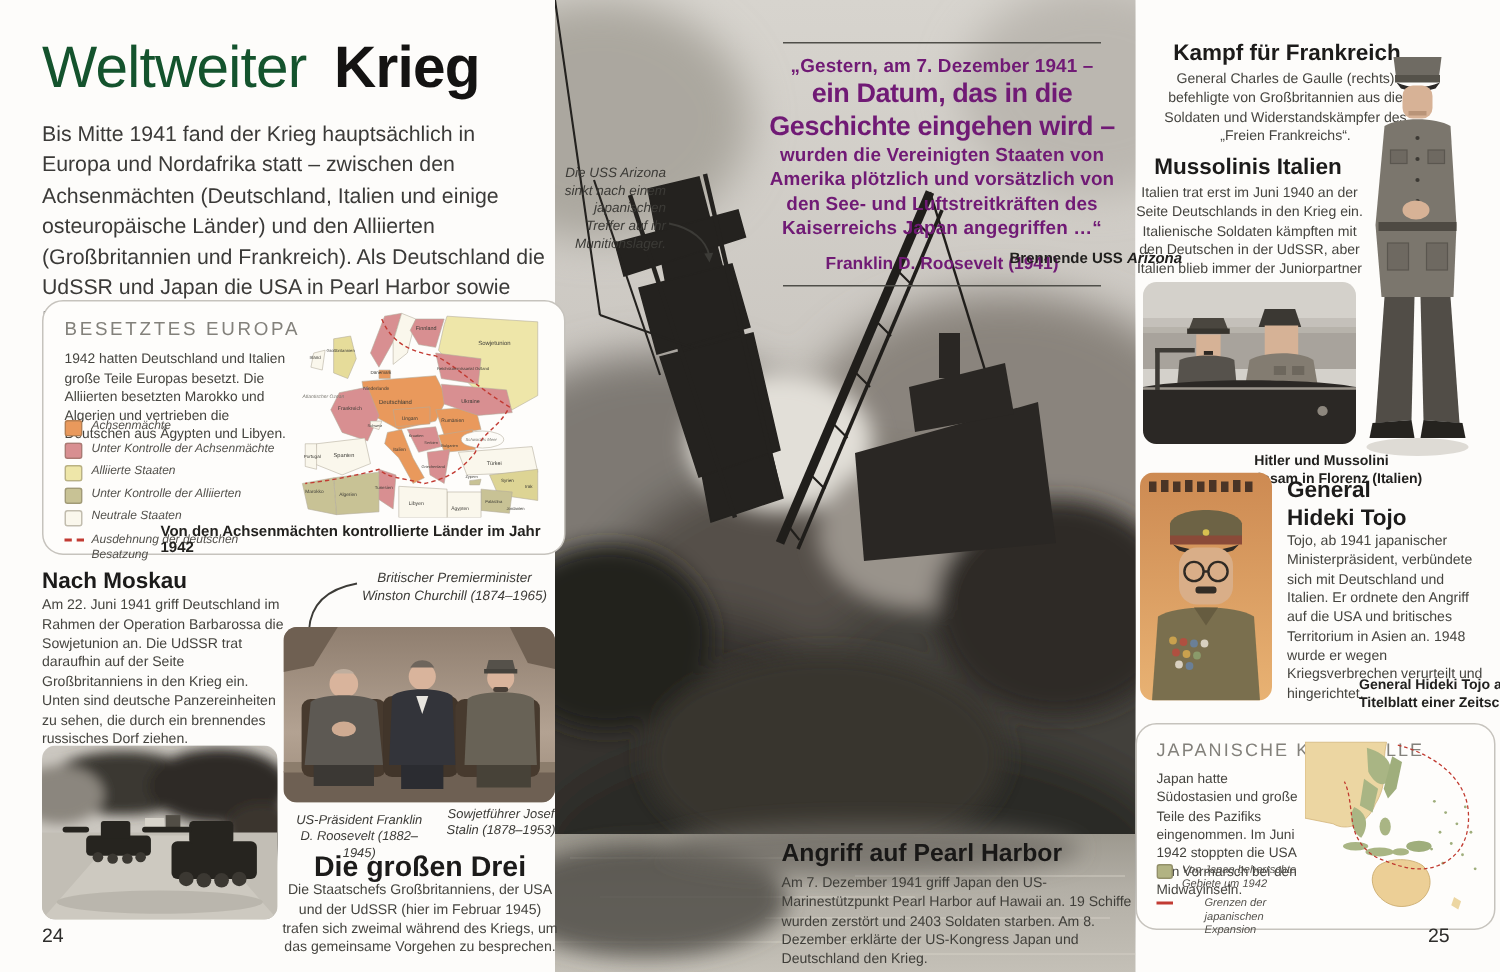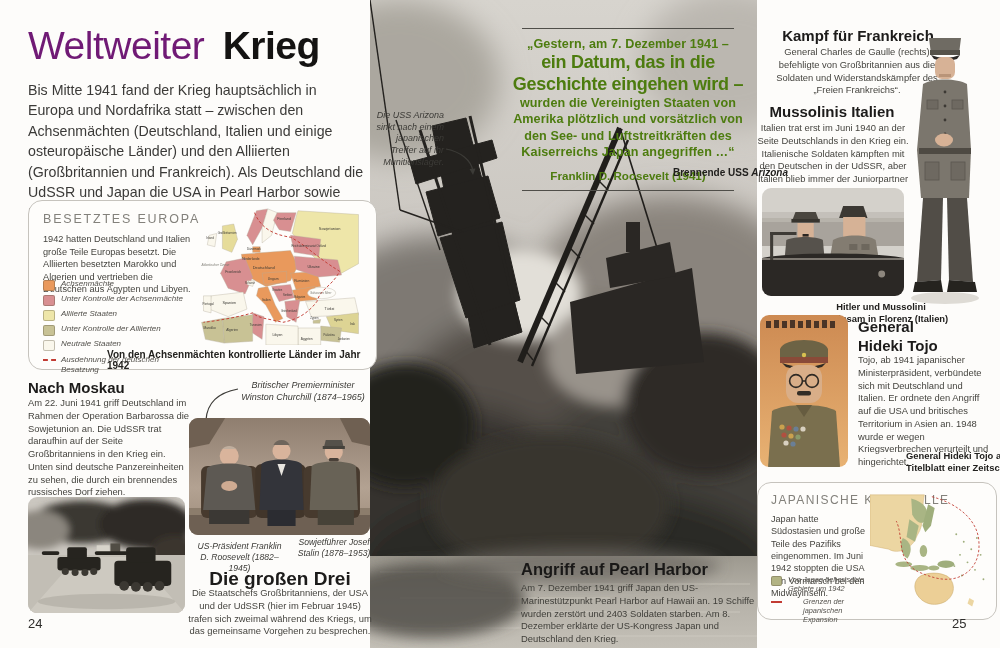--- a/index.html
+++ b/index.html
@@ -2,41 +2,41 @@
 <html><head>
 <meta charset="utf-8">
 <style>
   html,body{margin:0;padding:0;background:#e9e7e3;}
   #page{position:relative;width:1000px;height:648px;background:#fdfcfa;overflow:hidden;
         font-family:"Liberation Sans","DejaVu Sans",sans-serif;color:#3c3b39;}
   .abs{position:absolute;}
   svg text{font-family:"Liberation Sans","DejaVu Sans",sans-serif;}
   
   .big-title{font-size:39px;letter-spacing:-0.5px;white-space:nowrap;}
-  .big-title .lt{color:#701a75;font-weight:400;}
+  .big-title .lt{color:#14532d;font-weight:400;}
   .big-title .bd{color:#141312;font-weight:700;margin-left:8px;}
   .intro{font-size:14.2px;line-height:1.44;color:#3b3a38;}
   .h2{font-size:15px;font-weight:700;color:#1c1b1a;line-height:1.1;}
   .small{font-size:9.4px;line-height:1.36;color:#45443f;}
   .cap-it{font-style:italic;font-size:9px;line-height:1.3;color:#3c3b37;}
   .cap-bd{font-size:9.4px;font-weight:700;color:#21201e;line-height:1.3;margin-left:48px;}
   .center{text-align:center;}
   .right{text-align:right;}
   
   .mapbox{border:1.2px solid #c6c3bd;border-radius:14px;background:#fefdfb;}
   .boxtitle{font-size:12.5px;letter-spacing:1.8px;color:#83817b;font-weight:400;}
   .legend-item{display:flex;align-items:flex-start;margin-bottom:3px;}
   .swatch{flex:0 0 auto;width:10px;height:9px;border-radius:2px;border:1px solid rgba(90,80,60,.35);margin-right:6px;margin-top:1px;}
   .dashsw{flex:0 0 auto;width:13px;border-top:2.4px dashed currentColor;margin-right:5px;margin-top:4px;}
   .legend-label{font-style:italic;font-size:8px;line-height:1.25;color:#53514c;}
   .map-cap{font-size:10px;font-weight:700;color:#23221f;}
   
   .photo{border-radius:9px;overflow:hidden;display:block;}
   
-  .quote{color:#4d7c0f;text-align:center;}
+  .quote{color:#701a75;text-align:center;}
   .q-rule{border:0;border-top:1.6px solid #4f4e49;margin:0;}
   .q-s{font-size:12.6px;font-weight:700;line-height:1.3;letter-spacing:.1px;}
   .q-b{font-size:18px;font-weight:700;line-height:1.18;letter-spacing:-.3px;}
   .q-attr{font-size:11.6px;font-weight:700;margin-top:9px;}
   .pagenum{font-size:13px;color:#2e2d2b;}
   .ital{font-style:italic;}
 </style>
 </head>
 <body>
 

